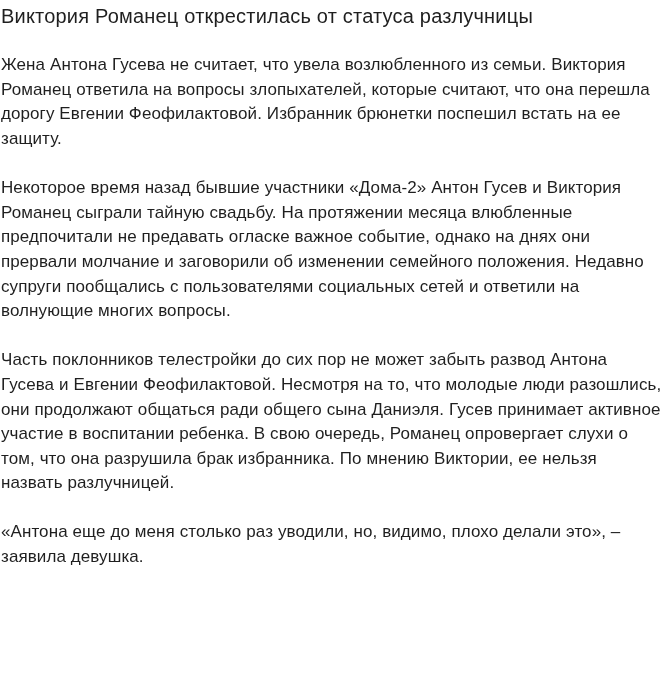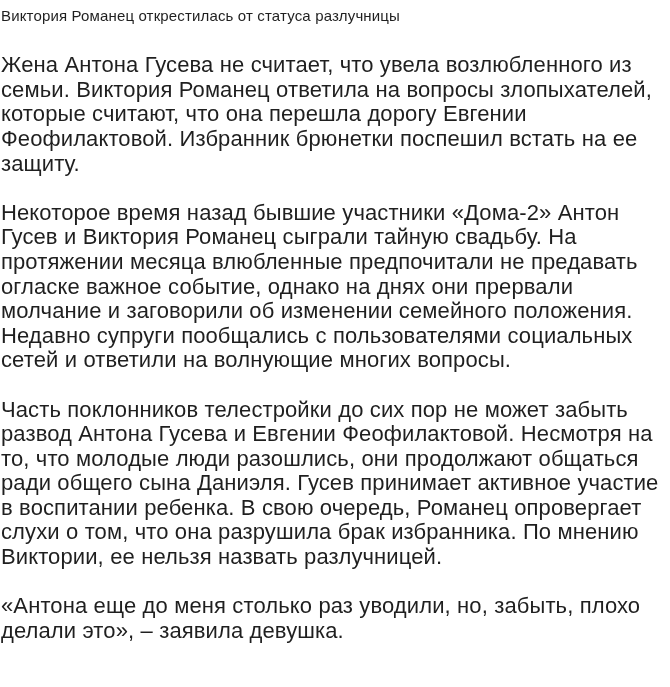--- a/index.html
+++ b/index.html
@@ -17,32 +17,32 @@
     -webkit-font-smoothing: antialiased;
   }
 
   #article {
     box-sizing: border-box;
     width: 670px;
     padding: 0 8px 0 1px;
   }
 
   .headline {
-    font-size: 15px;
+    font-size: 20px;
     line-height: 24.6px;
     font-weight: 400;
     color: #1f1f1f;
     margin: 0;
     padding-top: 4px;
     letter-spacing: 0.01em;
     white-space: nowrap;
   }
 
   .para {
-    font-size: 22px;
+    font-size: 17px;
     line-height: 24.6px;
     font-weight: 400;
     color: #1f1f1f;
     margin: 0;
     text-align: left;
     letter-spacing: 0.005em;
     word-spacing: 0.004em;
   }
 
   
@@ -73,19 +73,19 @@
 
   <div class="spacer">&nbsp;</div>
 
   <div class="para-block">
     <p class="para">Часть поклонников телестройки до сих пор не может забыть развод Антона Гусева и Евгении Феофилактовой. Несмотря на то, что молодые люди разошлись, они продолжают общаться ради общего сына Даниэля. Гусев принимает активное участие в воспитании ребенка. В свою очередь, Романец опровергает слухи о том, что она разрушила брак избранника. По мнению Виктории, ее нельзя назвать разлучницей.</p>
   </div>
 
   <div class="spacer">&nbsp;</div>
 
   <div class="para-block">
-    <p class="para">«Антона еще до меня столько раз уводили, но, забыть, плохо делали это», – заявила девушка.</p>
+    <p class="para">«Антона еще до меня столько раз уводили, но, видимо, плохо делали это», – заявила девушка.</p>
   </div>
 
   <div class="spacer">&nbsp;</div>
 
 
 </div>
 
 </body></html>

